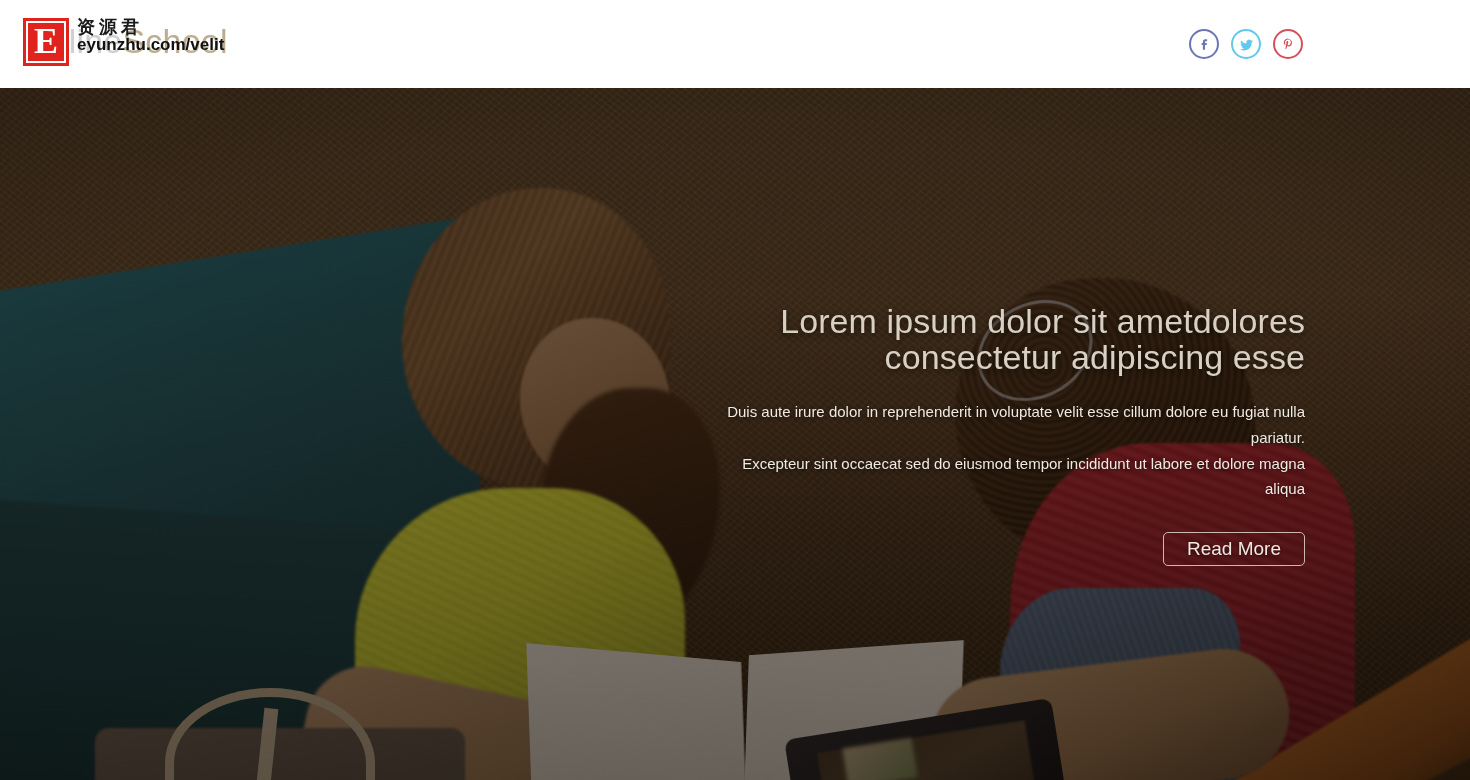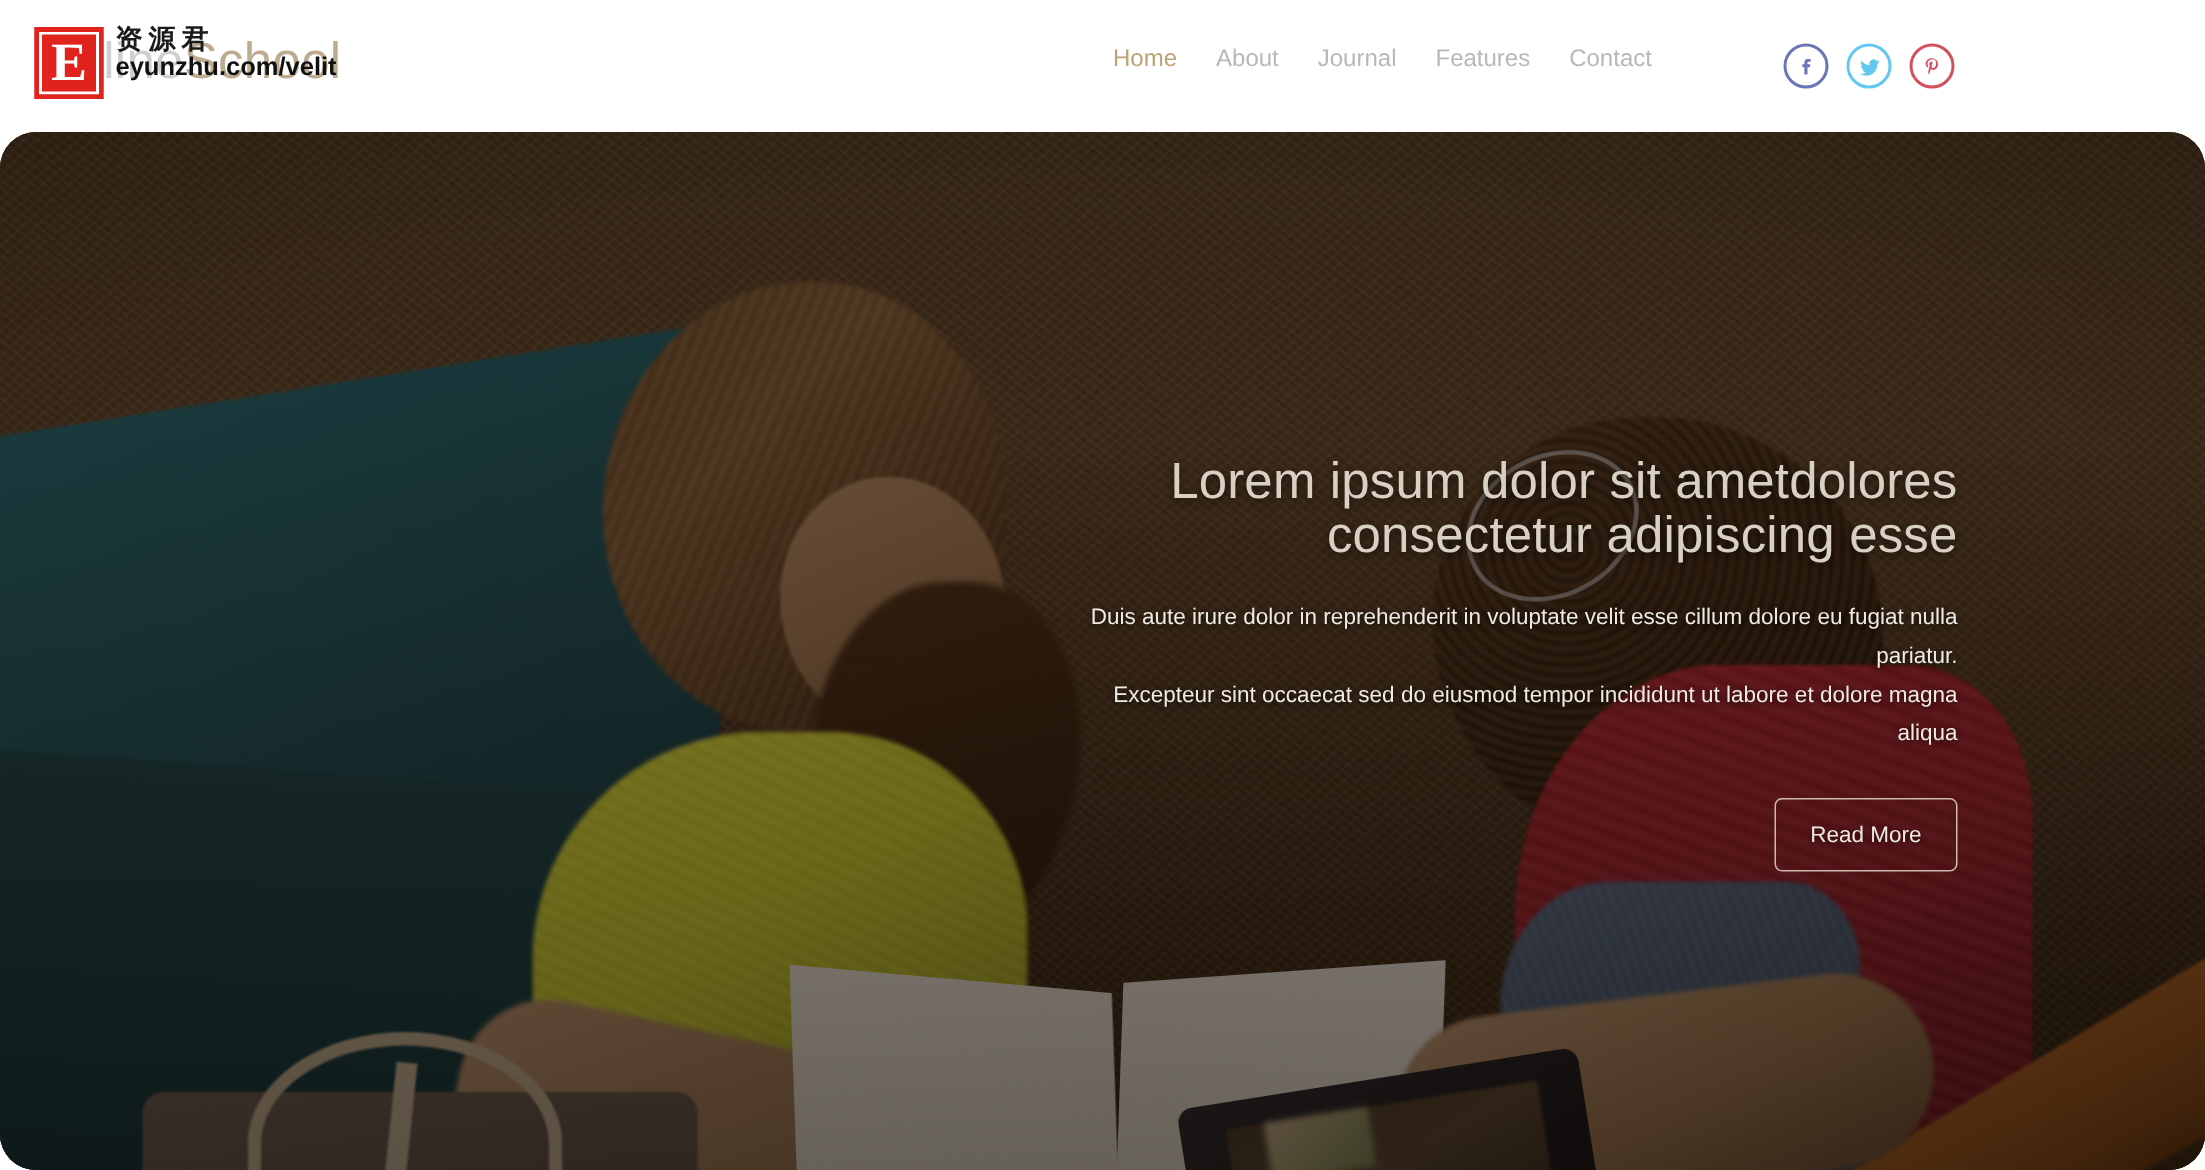--- a/index.html
+++ b/index.html
@@ -80,21 +80,20 @@
   .soc-fb{ color:#6b76b8; }
   .soc-tw{ color:#62c8ef; }
   .soc-pi{ color:#d4505c; }
 
   
   .hero{
     position:absolute; top:88px; left:0;
     width:1470px; height:692px;
     overflow:hidden;
     background:#2a1d12;
-    border-radius:24px;
   }
   .hero-photo{
     position:absolute; inset:0;
     
     background:
       
       radial-gradient(ellipse 120% 100% at 50% 45%, rgba(0,0,0,0) 40%, rgba(0,0,0,.45) 100%),
       
       repeating-linear-gradient(38deg, rgba(255,255,255,.035) 0 2px, rgba(0,0,0,.045) 2px 5px),
       repeating-linear-gradient(-42deg, rgba(255,255,255,.03) 0 2px, rgba(0,0,0,.04) 2px 6px),
@@ -300,46 +299,39 @@
   }
   .hero-sub{
     margin-top:24px;
     font-size:15px; line-height:1.72;
     color:#efeae2;
     text-shadow:0 1px 4px rgba(0,0,0,.65);
   }
   .read-more{
     display:inline-block;
     margin-top:30px;
-    padding:15px 23px;
+    padding:5px 23px;
     border:1px solid rgba(236,226,214,.80);
     border-radius:5px;
     background:transparent;
     color:#f0e9e1;
-    font-size:15px;
+    font-size:19px;
     cursor:pointer;
     text-shadow:0 1px 3px rgba(0,0,0,.5);
   }
 </style>
 </head>
 <body>
 
 <div class="header">
 
   <div class="brand">
     <span class="b-online">Online</span><span class="b-school">School</span>
   </div>
 
-  <nav class="nav">
-    <a href="#" class="active">Home</a>
-    <a href="#">About</a>
-    <a href="#">Journal</a>
-    <a href="#">Features</a>
-    <a href="#">Contact</a>
-  </nav>
 
   <div class="socials">
     <span class="soc soc-fb">
       <svg width="16" height="16" viewBox="0 0 16 16" aria-hidden="true">
         <path d="M9.6 5.2h1.5V3.3H9.2C7.6 3.3 6.9 4.3 6.9 5.8v1.1H5.6v2h1.3v4.8h2.1V8.9h1.6l.3-2H9v-.9c0-.5.2-.8.6-.8z" fill="currentColor"></path>
       </svg>
     </span>
     <span class="soc soc-tw">
       <svg width="17" height="17" viewBox="0 0 16 16" aria-hidden="true">
         <path d="M14 4.6c-.45.2-.93.33-1.43.4.51-.31.9-.8 1.09-1.38-.48.29-1.01.49-1.57.6A2.47 2.47 0 0 0 7.88 6.5c0 .2.02.38.06.56A7.02 7.02 0 0 1 2.83 4.3a2.47 2.47 0 0 0 .77 3.3 2.4 2.4 0 0 1-1.12-.31v.03c0 1.2.85 2.2 1.98 2.43-.21.06-.42.09-.65.09-.16 0-.32-.02-.47-.05a2.48 2.48 0 0 0 2.31 1.72A4.96 4.96 0 0 1 2 12.54a7 7 0 0 0 3.78 1.11c4.54 0 7.02-3.76 7.02-7.02v-.32c.48-.35.9-.78 1.2-1.27z" fill="currentColor"></path>

